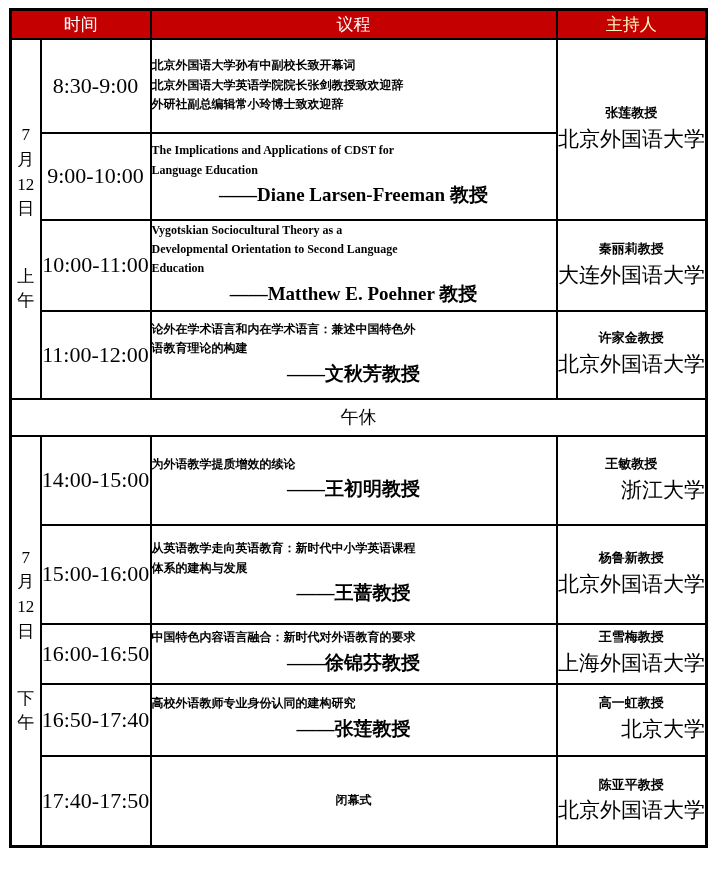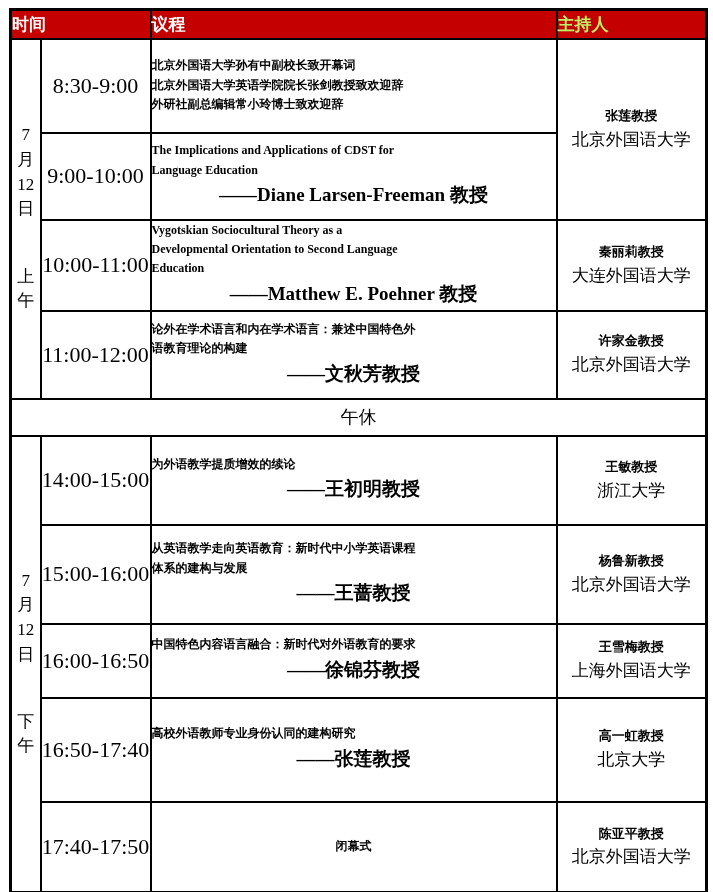--- a/index.html
+++ b/index.html
@@ -24,24 +24,24 @@
   table.schedule th,
   table.schedule td {
     border: 2px solid #000000;
     padding: 0;
     vertical-align: middle;
     box-sizing: border-box;
   }
   th.hdr {
     color: #ffffff;
     font-family: "Liberation Sans", "DejaVu Sans", sans-serif;
-    font-weight: bold;
+    font-weight: normal;
     font-size: 17px;
     height: 29px;
-    text-align: left;
+    text-align: center;
   }
   td.date {
     text-align: center;
     font-size: 17px;
     line-height: 1.45;
     white-space: pre-line;
   }
   td.date .period { margin-top: 18px; white-space: pre-line; }
   td.time {
     text-align: center;
@@ -67,22 +67,23 @@
   td.host {
     text-align: center;
   }
   td.host .host-name {
     font-weight: bold;
     font-size: 13px;
     font-family: "Liberation Sans", "DejaVu Sans", sans-serif;
     line-height: 1.6;
   }
   td.host .host-org {
-    font-size: 17px;
+    font-size: 21px;
     line-height: 1.5;
+    text-align: right;
   }
   td.lunch {
     text-align: center;
     font-size: 18px;
     height: 37px;
   }
 </style>
 </head>
 <body>
 
@@ -92,21 +93,21 @@
       <col style="width:30px">
       <col style="width:110px">
       <col style="width:406px">
       <col style="width:150px">
     </colgroup>
 
     <tbody>
         <tr>
       <th class="hdr" colspan="2" style="background: rgb(196, 0, 0); color: rgb(255, 255, 255);">时间</th>
       <th class="hdr" style="background: rgb(196, 0, 0); color: #ffffff;">议程</th>
-      <th class="hdr" style="background: rgb(196, 0, 0); color: #bef264;">主持人</th>
+      <th class="hdr" style="background: rgb(196, 0, 0); color: #fef9c3;">主持人</th>
     </tr>
 
     <tr style="height:94px;">
       <td class="date" rowspan="4">
         <div>7
 月
 12
 日</div>
         <div class="period">上
 午</div>
@@ -189,33 +190,33 @@
         <div class="title">从英语教学走向英语教育：新时代中小学英语课程
 体系的建构与发展</div>
         <div class="speaker">——王蔷教授</div>
       </td>
       <td class="host">
         <div class="host-name">杨鲁新教授</div>
         <div class="host-org">北京外国语大学</div>
       </td>
     </tr>
 
-    <tr style="height:74px;margin-top:16px;">
+    <tr style="height:60px;margin-top:16px;">
       <td class="time">16:00-16:50</td>
       <td class="agenda">
         <div class="title">中国特色内容语言融合：新时代对外语教育的要求</div>
         <div class="speaker">——徐锦芬教授</div>
       </td>
       <td class="host">
         <div class="host-name">王雪梅教授</div>
         <div class="host-org">上海外国语大学</div>
       </td>
     </tr>
 
-    <tr style="height:104px;">
+    <tr style="height:72px;">
       <td class="time">16:50-17:40</td>
       <td class="agenda">
         <div class="title">高校外语教师专业身份认同的建构研究</div>
         <div class="speaker">——张莲教授</div>
       </td>
       <td class="host">
         <div class="host-name">高一虹教授</div>
         <div class="host-org">北京大学</div>
       </td>
     </tr>

